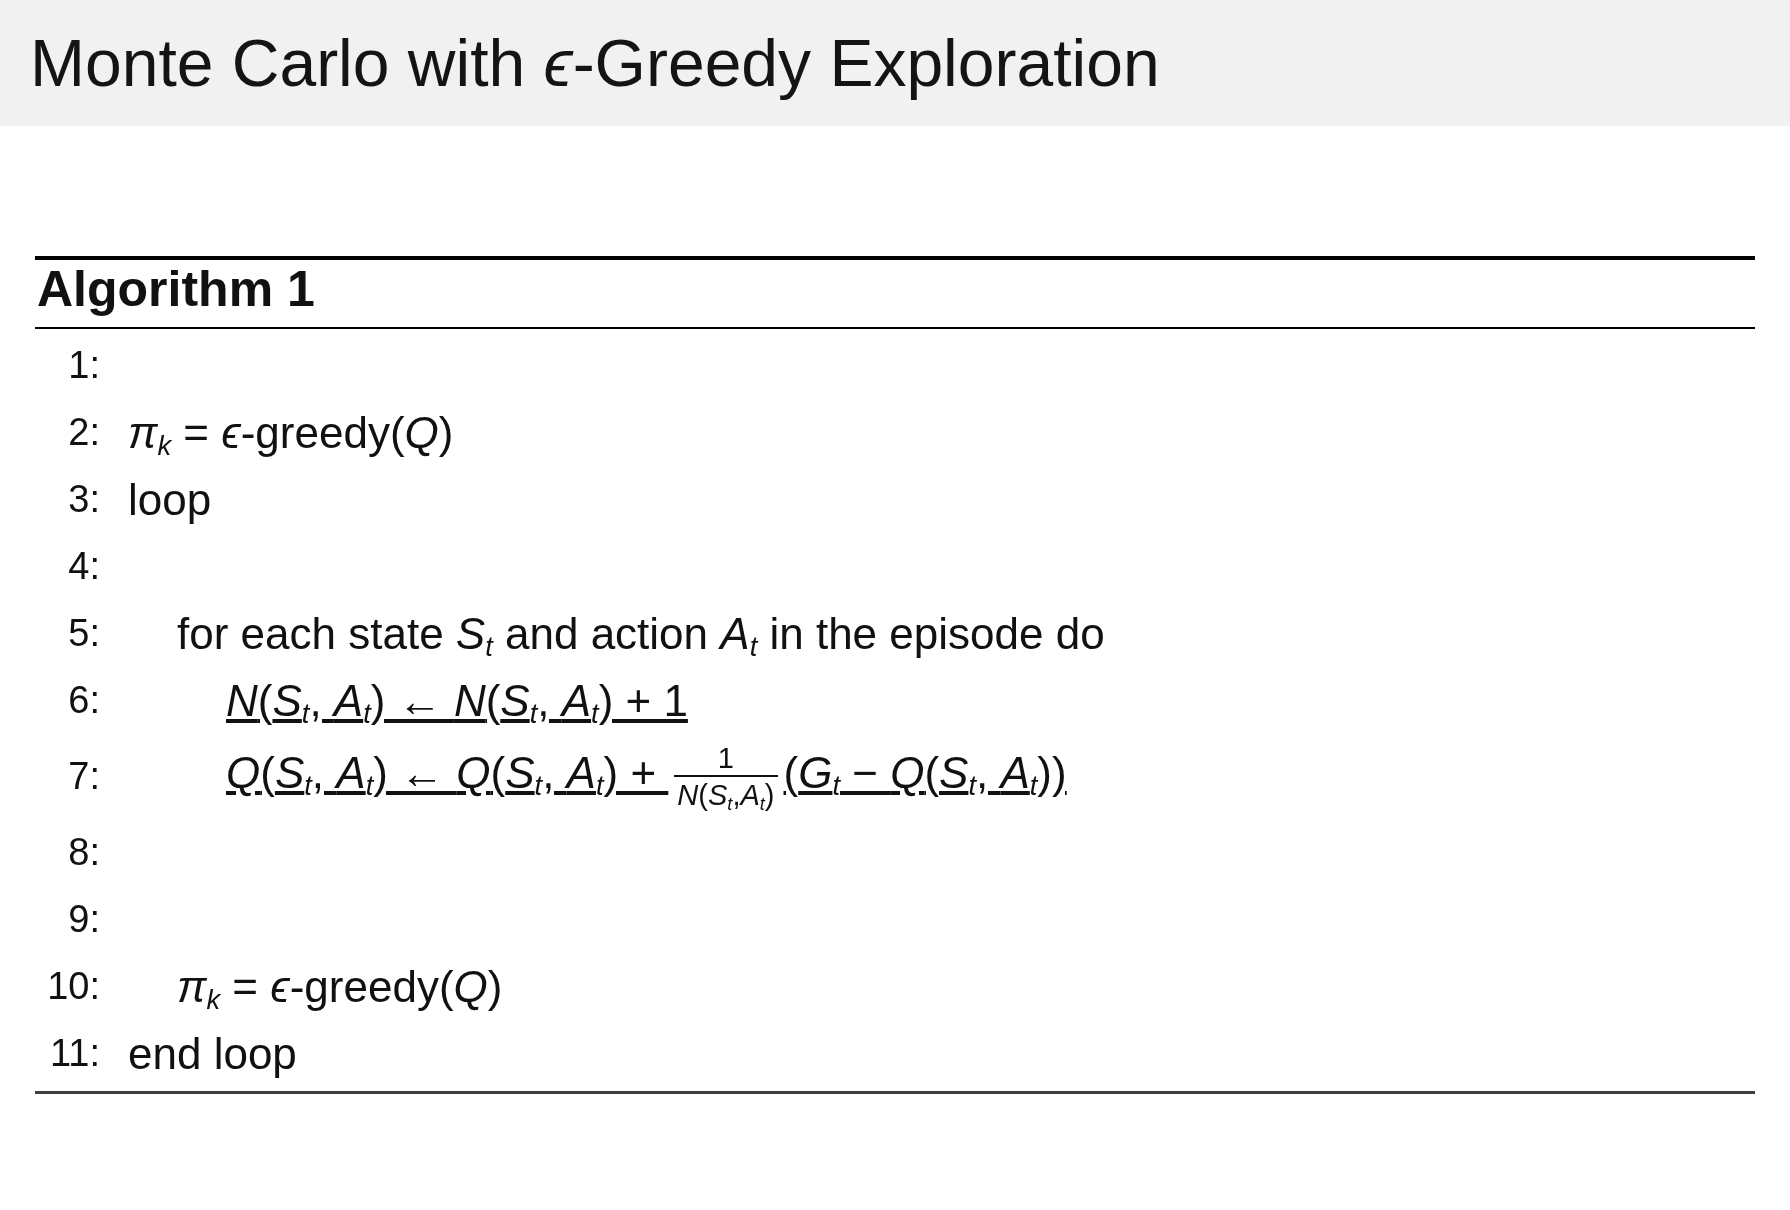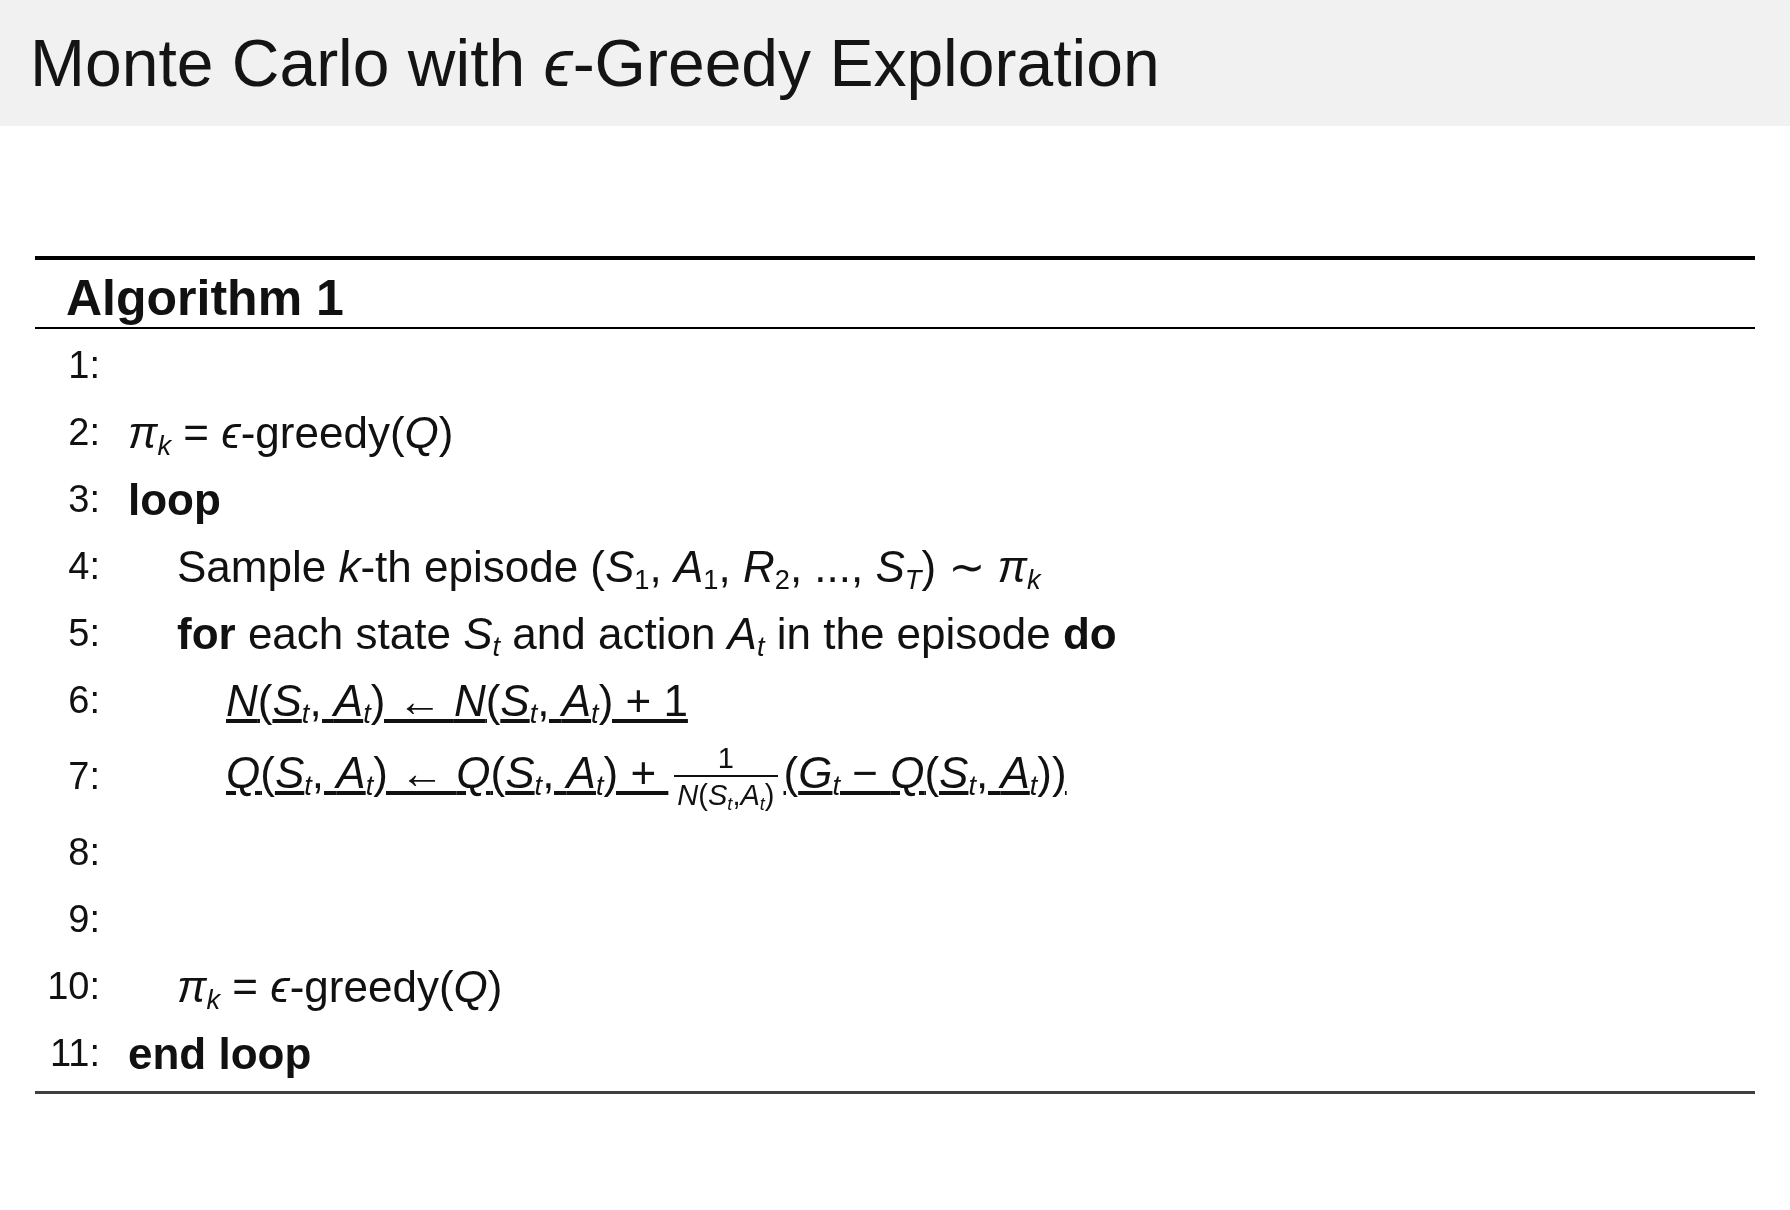--- a/index.html
+++ b/index.html
@@ -30,21 +30,21 @@
 
   
   .algo-block {
     position: absolute; left: 35px; top: 256px;
     width: 1720px;
   }
   .rule-top    { height: 4px; background: #000000; }
   .rule-mid    { height: 2px; background: #000000; }
   .rule-bottom { height: 3px; background: #3f3f3f; margin-top: 4px; }
 
-  .algo-caption-row { height: 67px; display: flex; align-items: flex-end; margin-left: 29px; }
+  .algo-caption-row { height: 67px; display: flex; align-items: flex-start; }
   .algo-caption { font-size: 50px; font-weight: bold; padding-left: 2px; }
 
   .algo-lines { padding-top: 3px; }
   .line {
     display: flex; align-items: center;
     min-height: 67px;
     font-size: 44px;
     white-space: nowrap;
   }
   .line.tall { min-height: 85px; }
@@ -52,21 +52,21 @@
     flex: 0 0 65px;
     text-align: right;
     font-size: 38px;
     color: #111111;
   }
   .line .stmt { padding-left: 28px; }
   .line.indent-1 .stmt { padding-left: 77px; }
   .line.indent-2 .stmt { padding-left: 126px; text-decoration: underline; }
 
   .stmt i { font-style: italic; }
-  .stmt b { font-weight: bold; }
+  .stmt b { font-weight: normal; }
   .stmt sub { font-size: 62%; line-height: 0; vertical-align: -0.25em; }
 
   
   .frac {
     display: inline-flex; flex-direction: column; align-items: center;
     vertical-align: middle;
     font-size: 66%;
     line-height: 1.05;
     margin: 0 6px;
   }
@@ -101,21 +101,20 @@
       <span class="stmt"><i>π</i><sub><i>k</i></sub> = <i>ϵ</i>-greedy(<i>Q</i>)</span>
     </div>
 
     <div class="line indent-0">
       <span class="num">3:</span>
       <span class="stmt"><b>loop</b></span>
     </div>
 
     <div class="line indent-1">
       <span class="num">4:</span>
-      <span class="stmt">Sample <i>k</i>-th episode (<i>S</i><sub>1</sub>, <i>A</i><sub>1</sub>, <i>R</i><sub>2</sub>, ..., <i>S</i><sub><i>T</i></sub>) ∼ <i>π</i><sub><i>k</i></sub></span>
     </div>
 
     <div class="line indent-1">
       <span class="num">5:</span>
       <span class="stmt"><b>for</b> each state <i>S</i><sub><i>t</i></sub> and action <i>A</i><sub><i>t</i></sub> in the episode <b>do</b></span>
     </div>
 
     <div class="line indent-2">
       <span class="num">6:</span>
       <span class="stmt"><i>N</i>(<i>S</i><sub><i>t</i></sub>, <i>A</i><sub><i>t</i></sub>) ← <i>N</i>(<i>S</i><sub><i>t</i></sub>, <i>A</i><sub><i>t</i></sub>) + 1</span>

